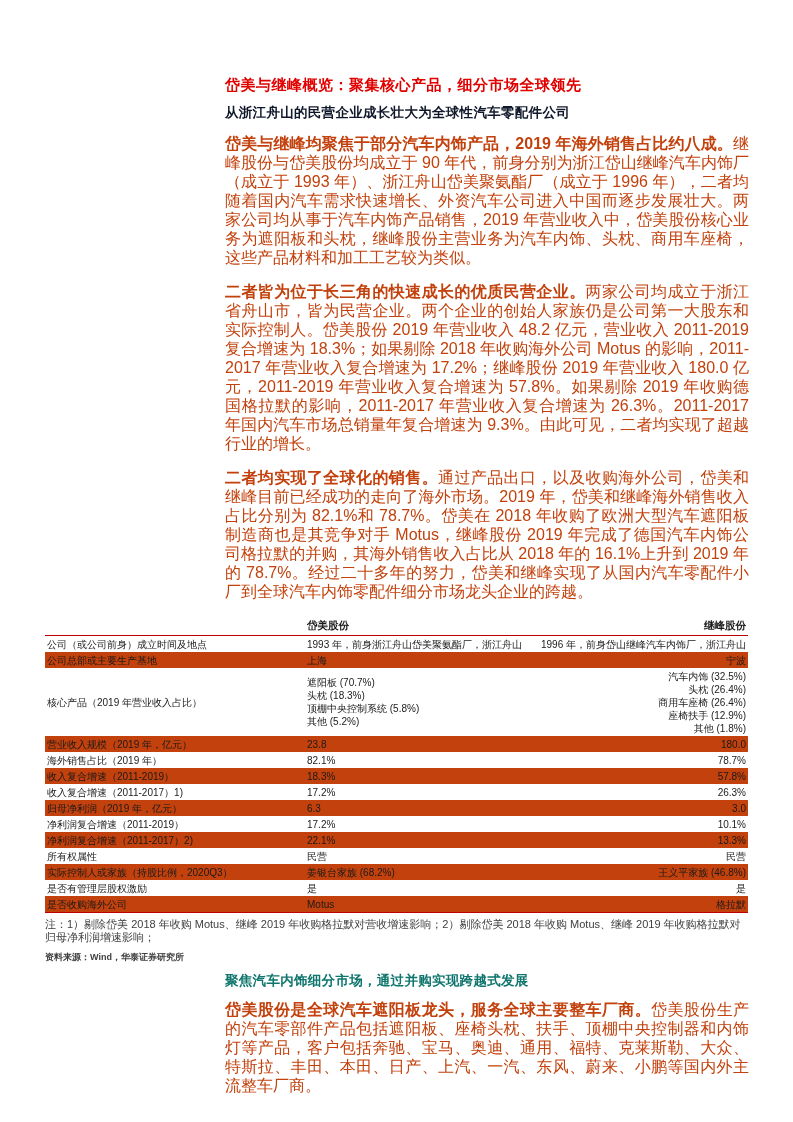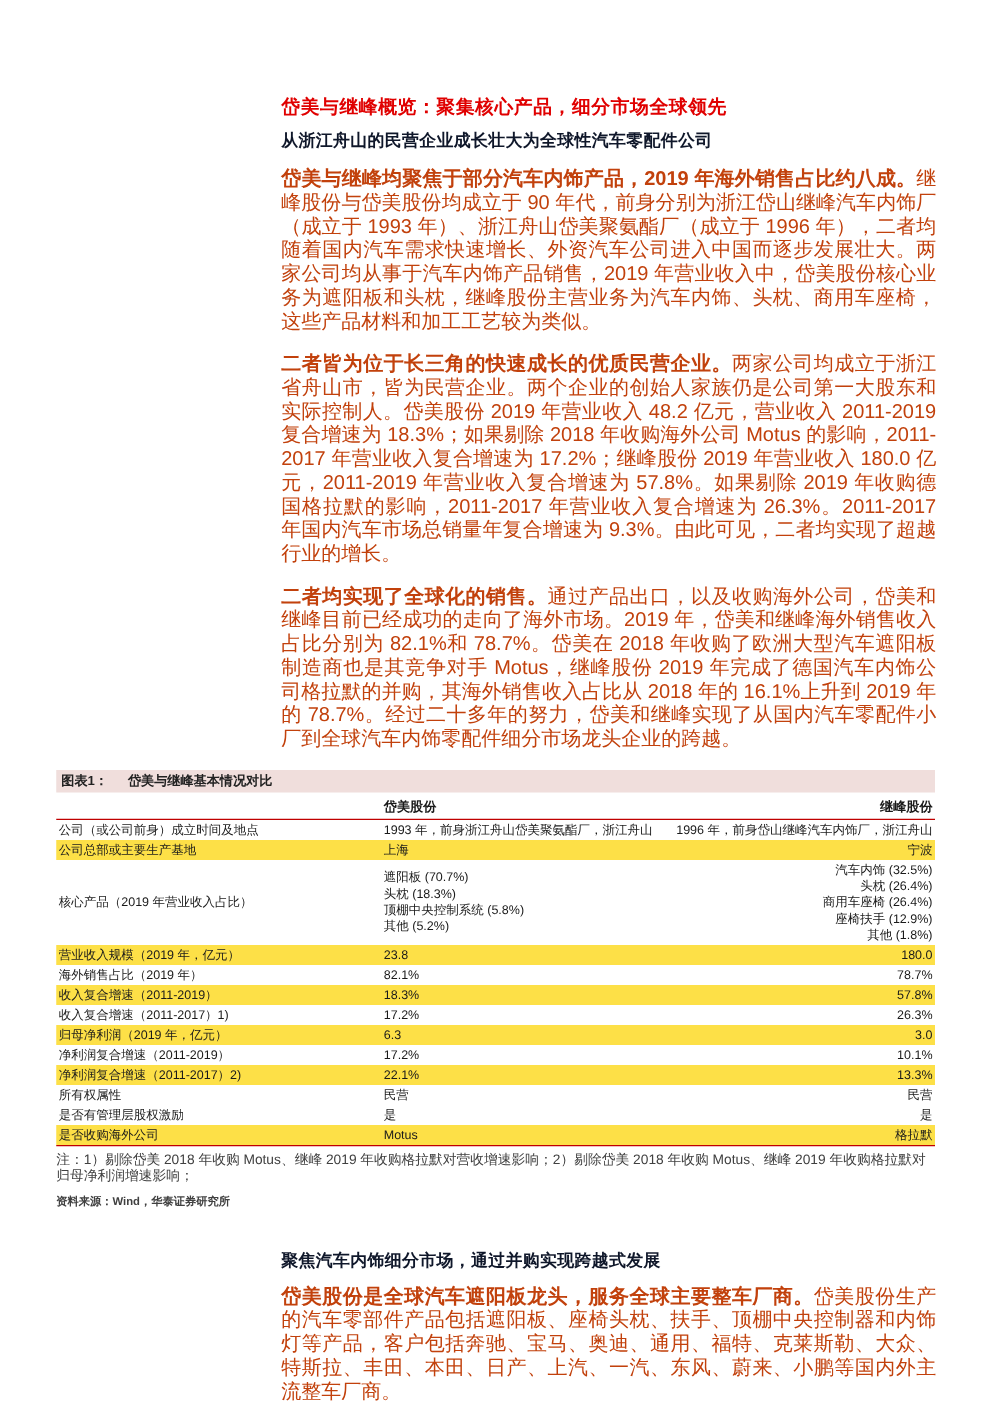--- a/index.html
+++ b/index.html
@@ -35,54 +35,50 @@
   }
   .fig-caption .cap-label { margin-right:16px; }
 
   .t-head {
     display:flex; font-size:10.5px; font-weight:bold;
     padding:3px 0 2px; margin-top:2px;
     border-bottom:1px solid #c00000;
   }
   .t-body { border-bottom:1px solid #c00000; }
   .t-row { display:flex; align-items:center; padding:1.5px 0; font-size:10px; line-height:13px; }
-  .t-row.hl { background:#fde047; }
+  .t-row.hl { background:#c2410c; }
   .t-l  { flex:0 0 262px; text-align:left; padding-left:2px; }
   .t-c1 { flex:0 0 230px; text-align:left; white-space:pre-line; }
   .t-c2 { flex:1; text-align:right; white-space:pre-line; padding-right:2px; }
 
   .fig-notes  { font-size:11px; color:#404040; margin-top:5px; line-height:13px; }
   .fig-source { font-size:9px; color:#404040; font-weight:bold; margin-top:7px; }
 
   .section2-title {
-    color:#0f172a; font-size:13.5px; font-weight:bold;
-    margin:32px 0 10px; letter-spacing:0.3px;
+    color:#0f766e; font-size:13.5px; font-weight:bold;
+    margin:8px 0 10px; letter-spacing:0.3px;
   }
 </style>
 </head>
 <body>
 
 <div class="page">
 
   <div class="text-col">
     <div class="title-main">岱美与继峰概览：聚集核心产品，细分市场全球领先</div>
     <div class="title-sub">从浙江舟山的民营企业成长壮大为全球性汽车零配件公司</div>
 
     <p class="para"><span class="lead">岱美与继峰均聚焦于部分汽车内饰产品，2019 年海外销售占比约八成。</span><span>继峰股份与岱美股份均成立于 90 年代，前身分别为浙江岱山继峰汽车内饰厂（成立于 1993 年）、浙江舟山岱美聚氨酯厂（成立于 1996 年），二者均随着国内汽车需求快速增长、外资汽车公司进入中国而逐步发展壮大。两家公司均从事于汽车内饰产品销售，2019 年营业收入中，岱美股份核心业务为遮阳板和头枕，继峰股份主营业务为汽车内饰、头枕、商用车座椅，这些产品材料和加工工艺较为类似。</span></p>
 
     <p class="para"><span class="lead">二者皆为位于长三角的快速成长的优质民营企业。</span><span>两家公司均成立于浙江省舟山市，皆为民营企业。两个企业的创始人家族仍是公司第一大股东和实际控制人。岱美股份 2019 年营业收入 48.2 亿元，营业收入 2011-2019 复合增速为 18.3%；如果剔除 2018 年收购海外公司 Motus 的影响，2011-2017 年营业收入复合增速为 17.2%；继峰股份 2019 年营业收入 180.0 亿元，2011-2019 年营业收入复合增速为 57.8%。如果剔除 2019 年收购德国格拉默的影响，2011-2017 年营业收入复合增速为 26.3%。2011-2017 年国内汽车市场总销量年复合增速为 9.3%。由此可见，二者均实现了超越行业的增长。</span></p>
 
     <p class="para"><span class="lead">二者均实现了全球化的销售。</span><span>通过产品出口，以及收购海外公司，岱美和继峰目前已经成功的走向了海外市场。2019 年，岱美和继峰海外销售收入占比分别为 82.1%和 78.7%。岱美在 2018 年收购了欧洲大型汽车遮阳板制造商也是其竞争对手 Motus，继峰股份 2019 年完成了德国汽车内饰公司格拉默的并购，其海外销售收入占比从 2018 年的 16.1%上升到 2019 年的 78.7%。经过二十多年的努力，岱美和继峰实现了从国内汽车零配件小厂到全球汽车内饰零配件细分市场龙头企业的跨越。</span></p>
   </div>
 
   <div class="figure">
-    <div class="fig-caption">
-      <span class="cap-label">图表1：</span>
-      <span>岱美与继峰基本情况对比</span>
-    </div>
 
     <div class="t-head">
       <span class="t-l"></span>
       <span class="t-c1">岱美股份</span>
       <span class="t-c2">继峰股份</span>
     </div>
 
     <div class="t-body">
       <div class="t-row">
         <span class="t-l">公司（或公司前身）成立时间及地点</span>
@@ -139,20 +135,25 @@
       <div class="t-row hl">
         <span class="t-l">净利润复合增速（2011-2017）2)</span>
         <span class="t-c1">22.1%</span>
         <span class="t-c2">13.3%</span>
       </div>
       <div class="t-row">
         <span class="t-l">所有权属性</span>
         <span class="t-c1">民营</span>
         <span class="t-c2">民营</span>
       </div>
+      <div class="t-row hl">
+        <span class="t-l">实际控制人或家族（持股比例，2020Q3）</span>
+        <span class="t-c1">姜银台家族 (68.2%)</span>
+        <span class="t-c2">王义平家族 (46.8%)</span>
+      </div>
       <div class="t-row">
         <span class="t-l">是否有管理层股权激励</span>
         <span class="t-c1">是</span>
         <span class="t-c2">是</span>
       </div>
       <div class="t-row hl">
         <span class="t-l">是否收购海外公司</span>
         <span class="t-c1">Motus</span>
         <span class="t-c2">格拉默</span>
       </div>

